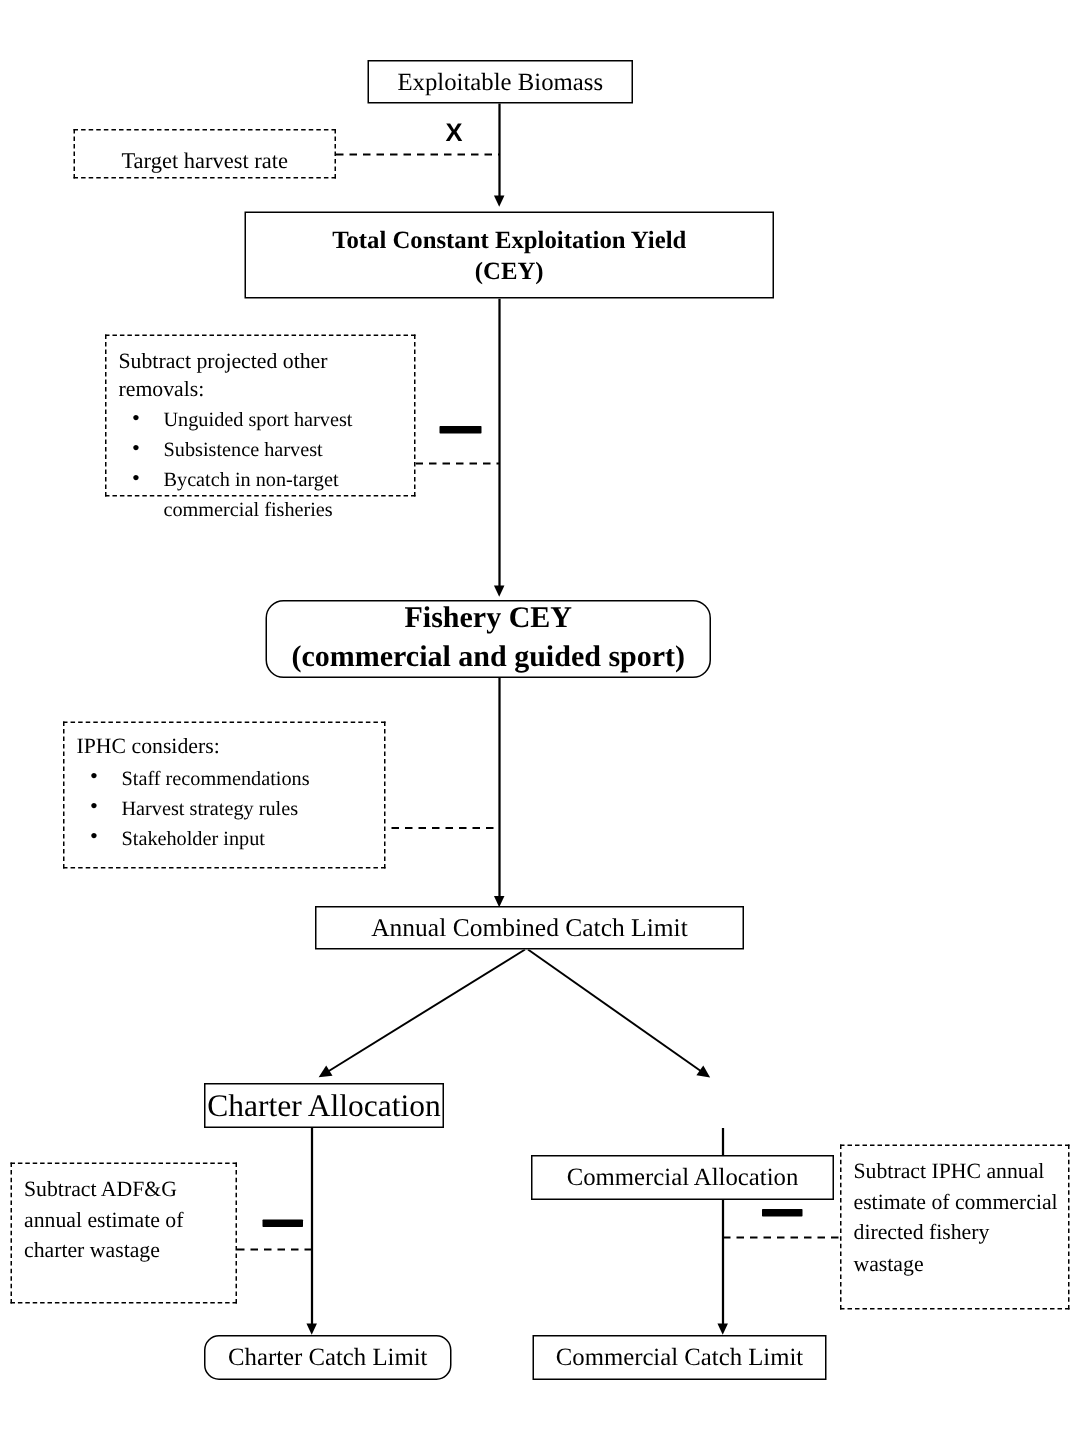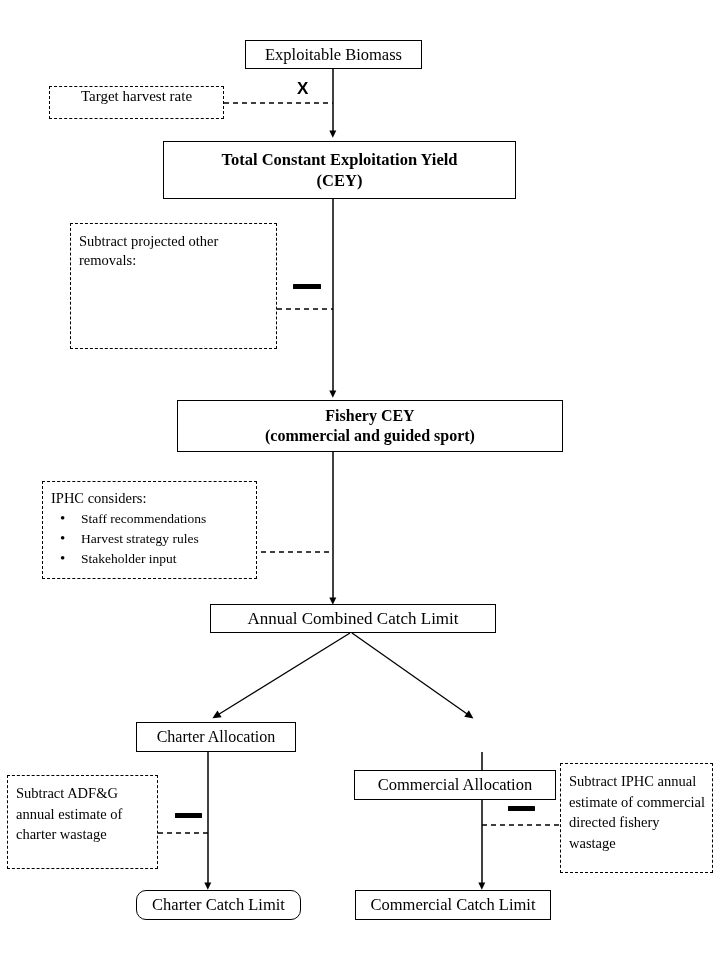--- a/index.html
+++ b/index.html
@@ -117,42 +117,47 @@
   <line x1="158" y1="833" x2="208" y2="833" stroke="#000000" stroke-width="1.4" stroke-dasharray="5,4"></line>
 
   <line x1="482" y1="752" x2="482" y2="886" stroke="#000000" stroke-width="1.5" marker-end="url(#arrowhead)"></line>
   <line x1="482" y1="825" x2="560" y2="825" stroke="#000000" stroke-width="1.4" stroke-dasharray="5,4"></line>
 </svg>
 
 <div class="node solid-box" style="left:245px; top:40px; width:177px; height:29px; font-size:16.5px;">
   <span class="inner">Exploitable  Biomass</span>
 </div>
 
-<div class="node dashed-box" style="left:49px; top:86px; width:175px; height:33px; align-items:flex-start; justify-content:center; text-align:center; font-size:15px;">
+<div class="node dashed-box" style="left:49px; top:86px; width:175px; height:33px; align-items:flex-end; justify-content:center; text-align:center; font-size:15px;">
   <span class="inner">Target harvest rate</span>
 </div>
 
 <div class="x-sign" style="left:297px; top:80px;">X</div>
 
 <div class="node solid-box" style="left:163px; top:141px; width:353px; height:58px; font-size:16.5px;">
   <span class="inner">
     <span class="title-line">Total Constant Exploitation  Yield</span>
     <span class="title-line">(CEY)</span>
   </span>
 </div>
 
-<div class="node dashed-box" style="left:70px; top:223px; width:207px; height:126px; padding:8px 6px 6px 8px; font-size:14.5px;">
+<div class="node dashed-box" style="left:70px; top:223px; width:207px; height:108px; padding:8px 6px 6px 8px; font-size:14.5px;">
   <div class="inner">
     <span class="note-title">Subtract projected other removals:</span>
+    <ul class="note-list">
+      <li>Unguided  sport harvest</li>
+      <li>Subsistence  harvest</li>
+      <li>Bycatch  in non-target commercial  fisheries</li>
+    </ul>
   </div>
 </div>
 
 <div class="minus-sign" style="left:293px; top:284px; width:28px;"></div>
 
-<div class="node solid-box" style="left:177px; top:400px; width:386px; height:52px; font-size:16px;">
+<div class="node solid-box" style="left:177px; top:400px; width:297px; height:52px; font-size:20px;border-radius:12px;">
   <span class="inner">
     <span class="title-line">Fishery CEY</span>
     <span class="title-line">(commercial and guided sport)</span>
   </span>
 </div>
 
 <div class="node dashed-box" style="left:42px; top:481px; width:215px; height:98px; padding:7px 6px 6px 8px; font-size:14.5px;">
   <div class="inner">
     <span class="note-title">IPHC considers:</span>
     <ul class="note-list">
@@ -160,21 +165,21 @@
       <li>Harvest  strategy  rules</li>
       <li>Stakeholder  input</li>
     </ul>
   </div>
 </div>
 
 <div class="node solid-box" style="left:210px; top:604px; width:286px; height:29px; font-size:17px;">
   <span class="inner">Annual  Combined Catch Limit</span>
 </div>
 
-<div class="node solid-box" style="left:136px; top:722px; width:160px; height:30px; font-size:16px;">
+<div class="node solid-box" style="left:136px; top:722px; width:160px; height:30px; font-size:21px;">
   <span class="inner">Charter Allocation</span>
 </div>
 
 <div class="node solid-box" style="left:354px; top:722px; width:202px; height:30px; font-size:16.5px;margin-top:48px;">
   <span class="inner">Commercial  Allocation</span>
 </div>
 
 <div class="node dashed-box" style="left:7px; top:775px; width:151px; height:94px; padding:7px 5px 5px 8px; font-size:14.5px; line-height:1.42;">
   <span class="inner">Subtract ADF&amp;G annual  estimate of charter wastage</span>
 </div>

